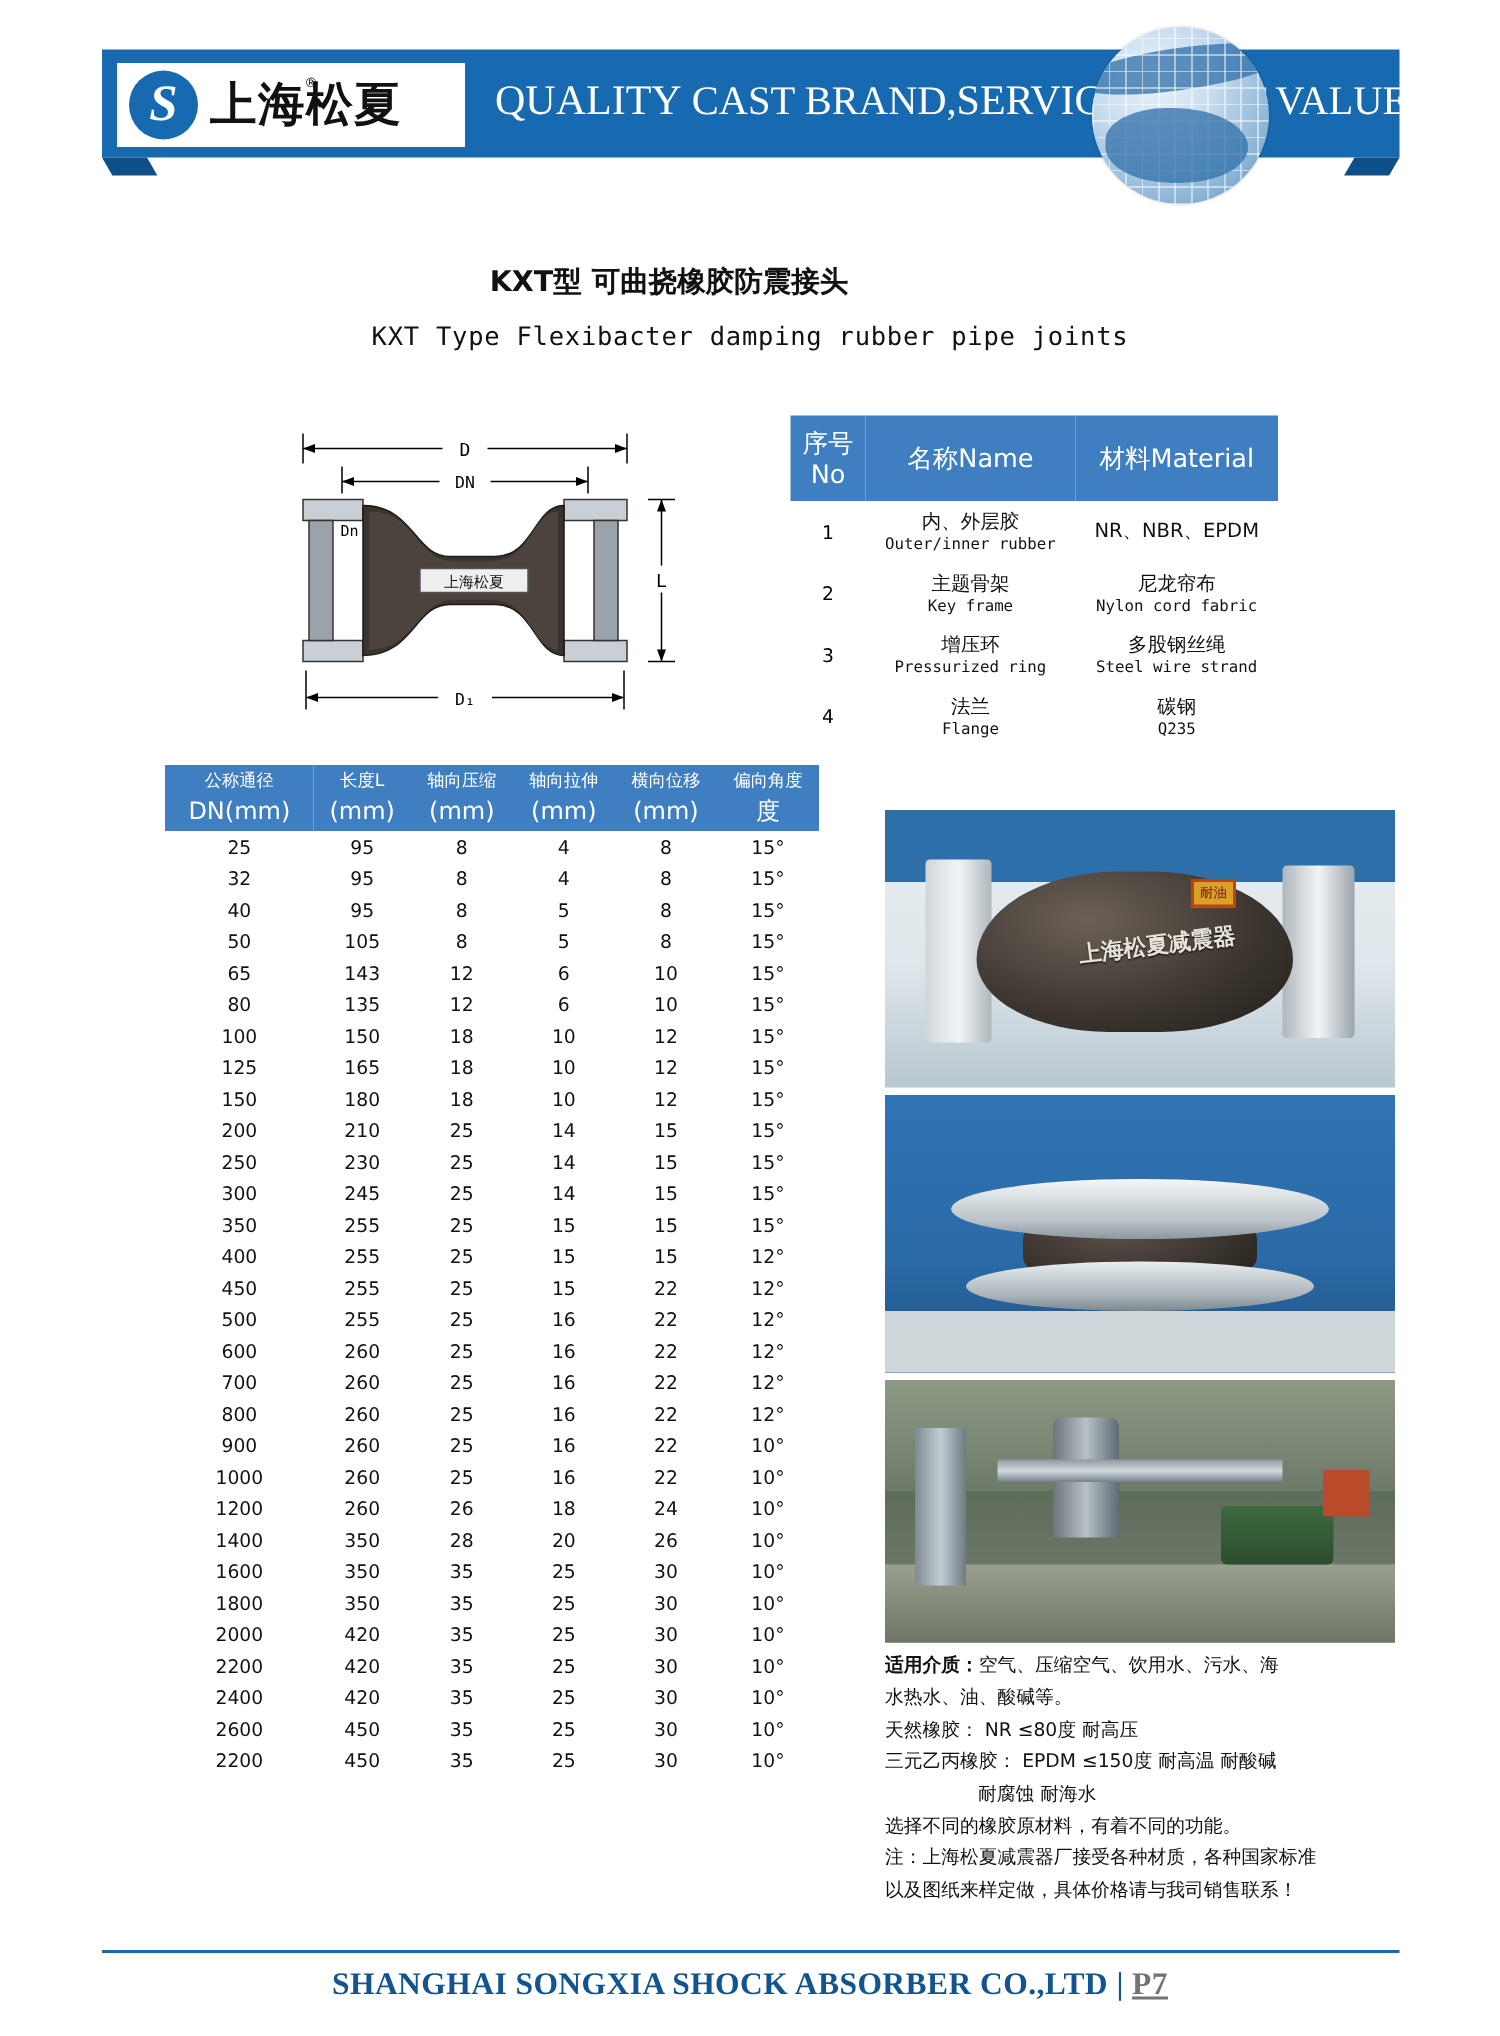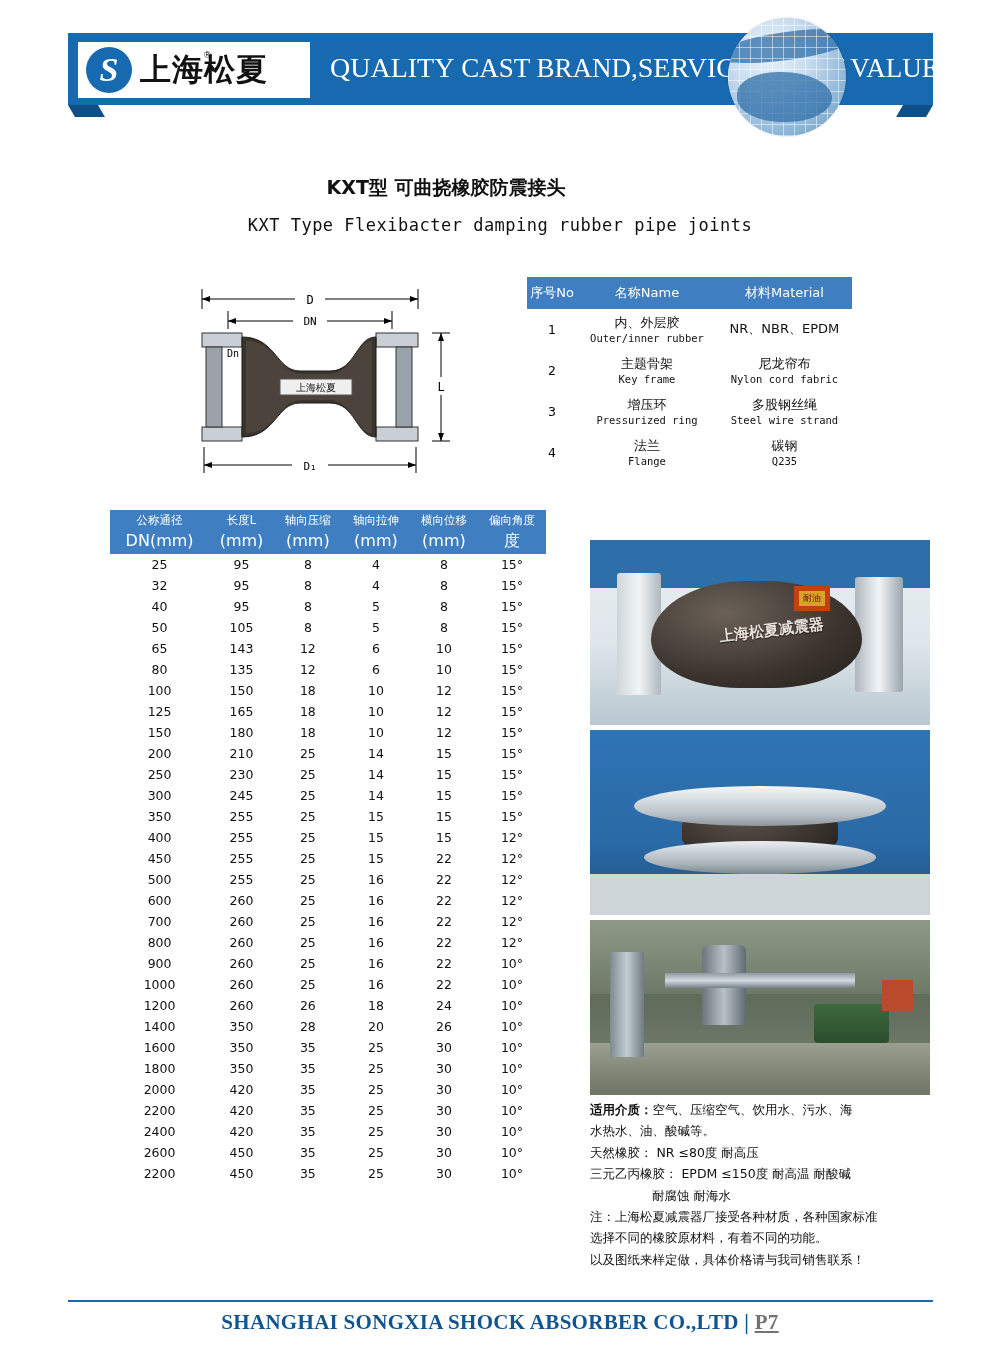--- a/index.html
+++ b/index.html
@@ -162,21 +162,21 @@
   .mat-table {
     position: absolute;
     left: 527px; top: 277px;
     width: 325px;
     border-collapse: collapse;
     font-family: "DejaVu Sans", sans-serif;
   }
   .mat-table th {
     background: #3f7fc1;
     color: #fff;
-    font-size: 13px;
+    font-size: 17px;
     font-weight: normal;
     padding: 7px 2px;
     border: none;
   }
   .mat-table td {
     padding: 5px 2px 6px;
     text-align: center;
     font-size: 12.5px;
     vertical-align: middle;
   }
@@ -230,21 +230,21 @@
     position:absolute; left:38%; top:44%;
     color:#e8e2d8; font-size:15px; font-weight:bold;
     font-family:"DejaVu Sans", sans-serif;
     transform: rotate(-7deg);
     text-shadow: 0 1px 1px rgba(0,0,0,.7);
     white-space: nowrap;
   }
   .p1-tag {
     position:absolute; left:60%; top:25%;
     background:#d8a12a; color:#7a1111;
-    font-size:9px; padding:1px 4px; border:5px solid #c2410c;
+    font-size:9px; padding:1px 4px; border:2px solid #c2410c;
     font-family:"DejaVu Sans", sans-serif;
   }
   .p1-flangeL { position:absolute; left:8%; top:18%; width:13%; height:66%; background:linear-gradient(90deg,#cfd6da,#f2f5f7,#aeb7bd); border-radius:3px;}
   .p1-flangeR { position:absolute; left:78%; top:20%; width:14%; height:62%; background:linear-gradient(90deg,#aeb7bd,#f2f5f7,#9aa4ab); border-radius:3px;}
 
   
   .p2-bg { position:absolute; inset:0; background: linear-gradient(180deg,#2f74b4 0%, #2a6aa6 60%, #1d4f80 100%); }
   .p2-table { position:absolute; left:0; bottom:0; width:100%; height:22%; background:#cfd6da; }
   .p2-disc {
     position:absolute; left:13%; top:30%;
@@ -748,21 +748,21 @@
   <div class="p3-motor"></div>
   <div class="p3-box"></div>
 </div>
 
 <div class="notes">
   <p><span class="bold">适用介质：</span><span>空气、压缩空气、饮用水、污水、海</span></p>
   <p>水热水、油、酸碱等。</p>
   <p>天然橡胶：  NR   ≤80度   耐高压</p>
   <p>三元乙丙橡胶：  EPDM   ≤150度  耐高温  耐酸碱</p>
   <p class="indent">耐腐蚀  耐海水</p>
+  <p>选择不同的橡胶原材料，有着不同的功能。</p>
   <p>注：上海松夏减震器厂接受各种材质，各种国家标准</p>
-  <p>选择不同的橡胶原材料，有着不同的功能。</p>
   <p>以及图纸来样定做，具体价格请与我司销售联系！</p>
 </div>
 
 <div class="footer-rule"></div>
 <div class="footer-text">
   <span>SHANGHAI SONGXIA SHOCK ABSORBER CO.,LTD</span><span> | </span><span class="page">P7</span>
 </div>
 
 </body></html>

